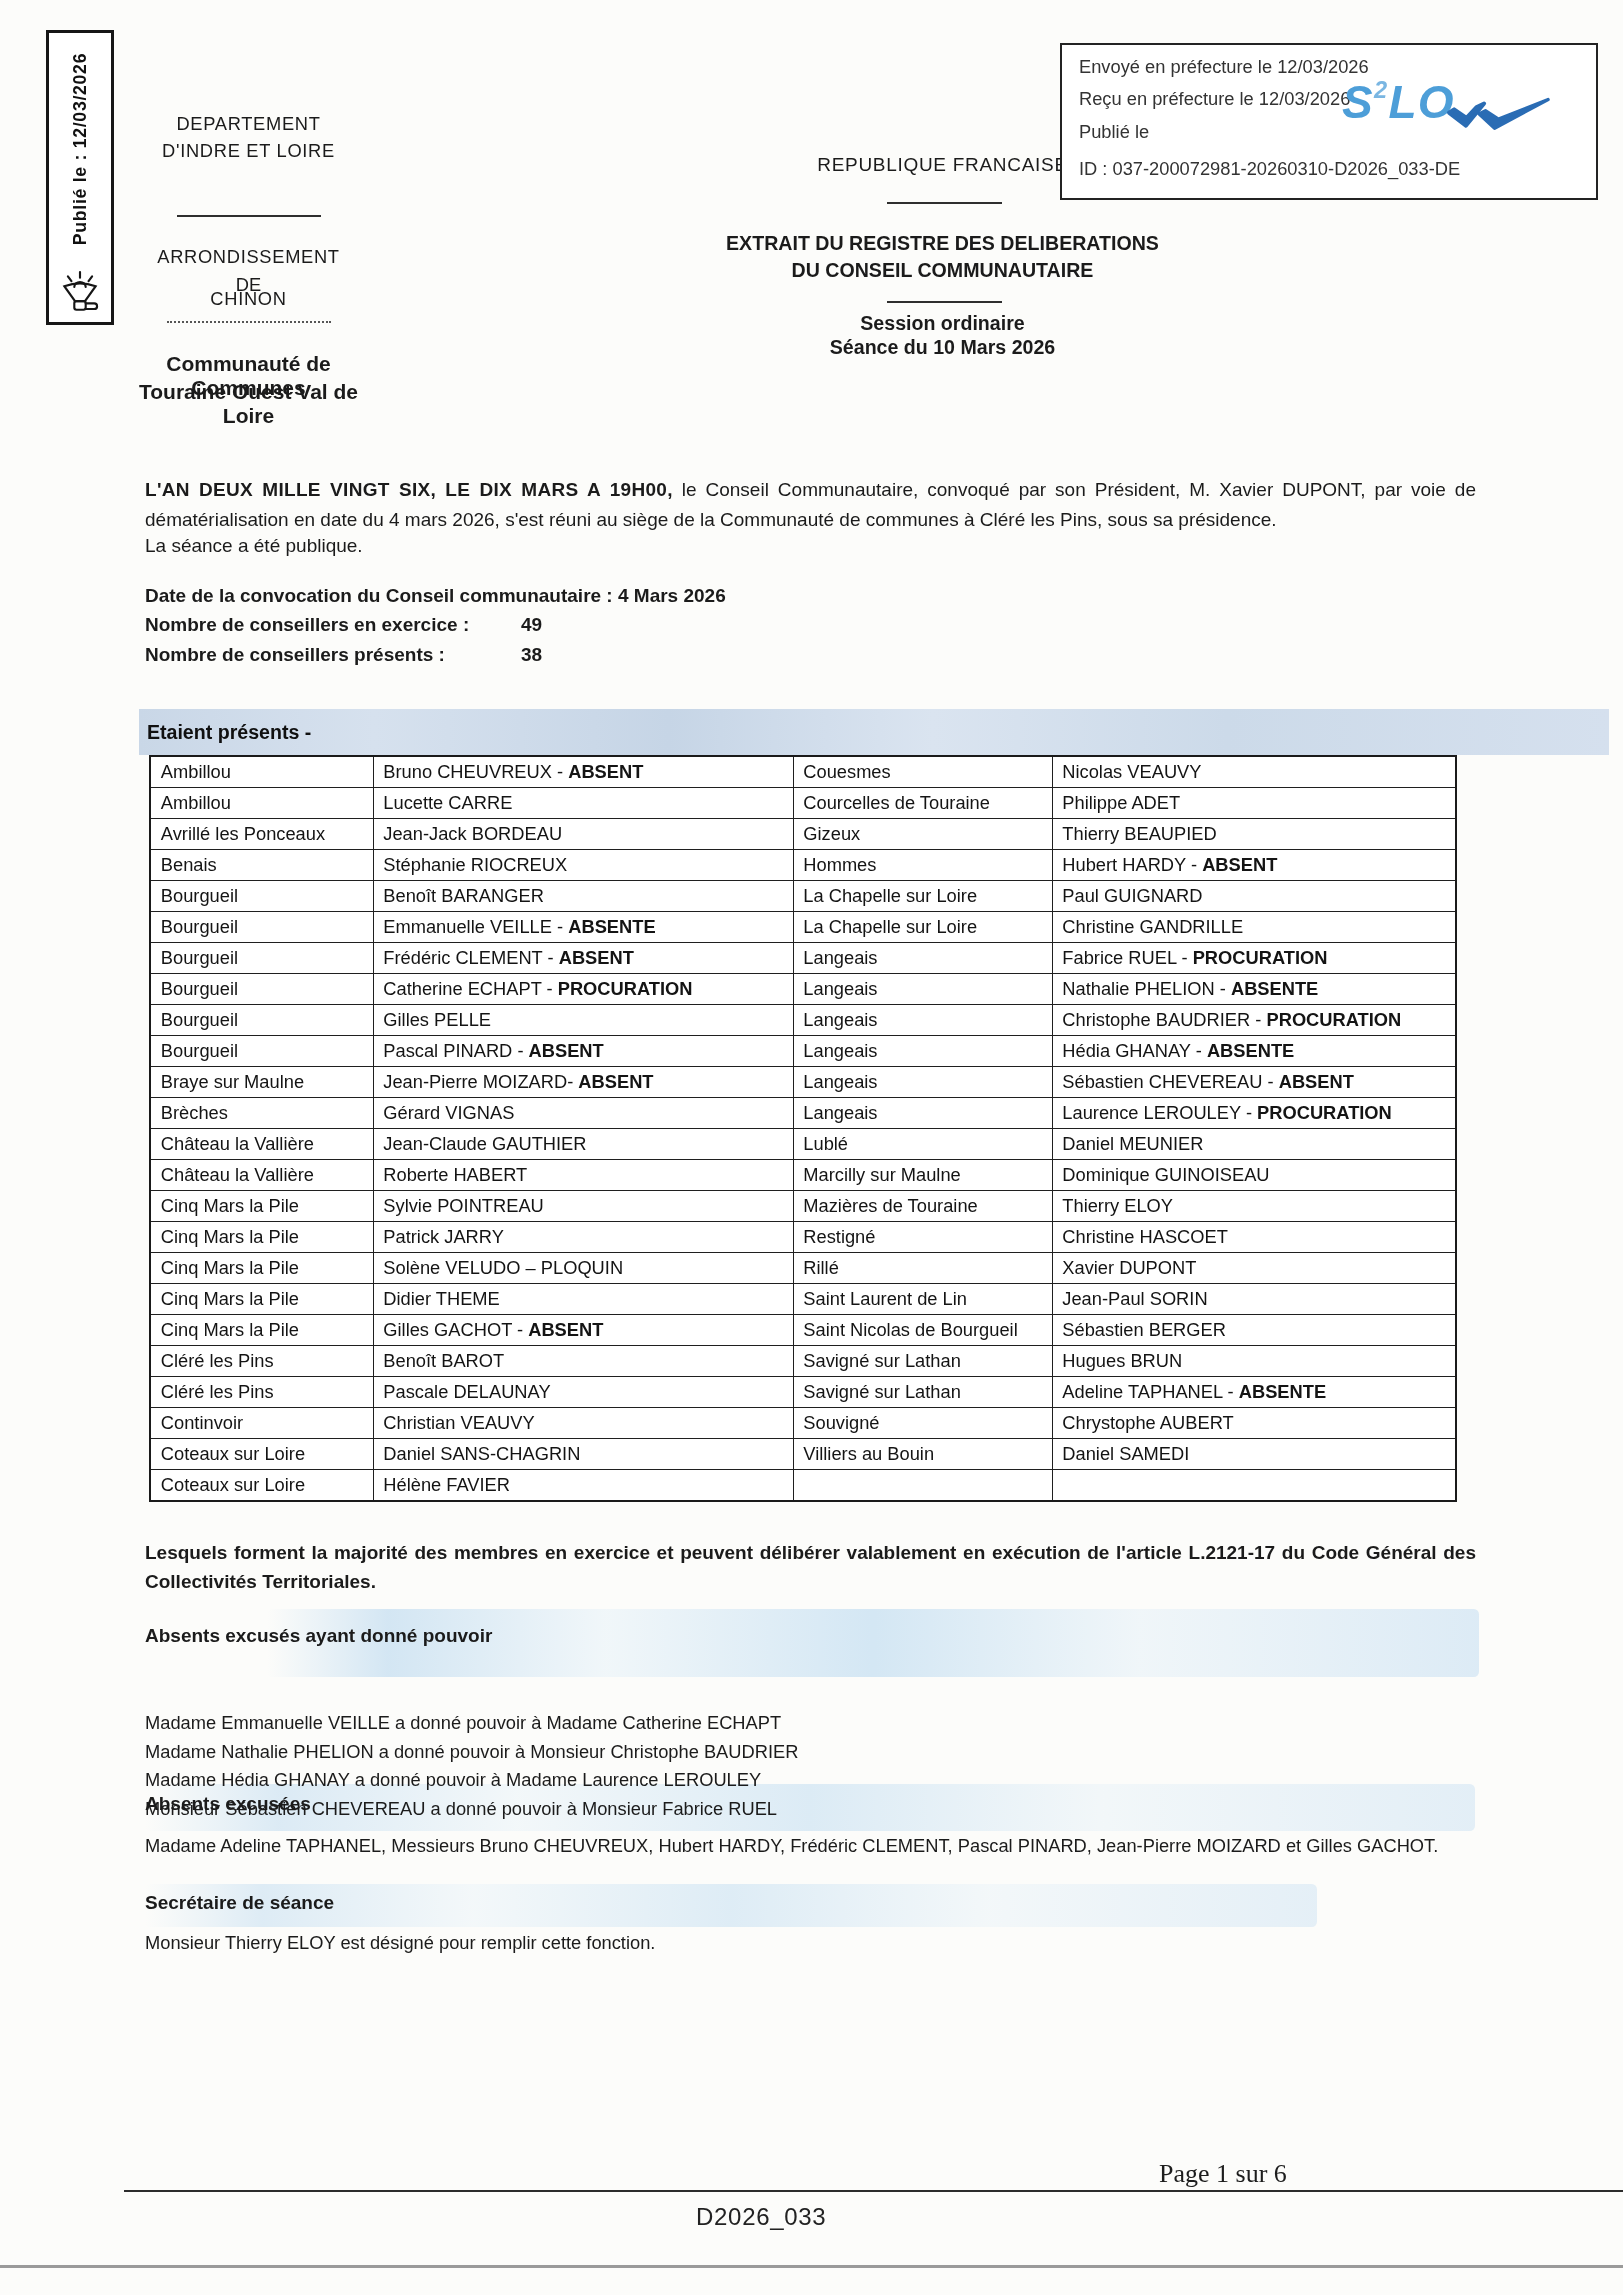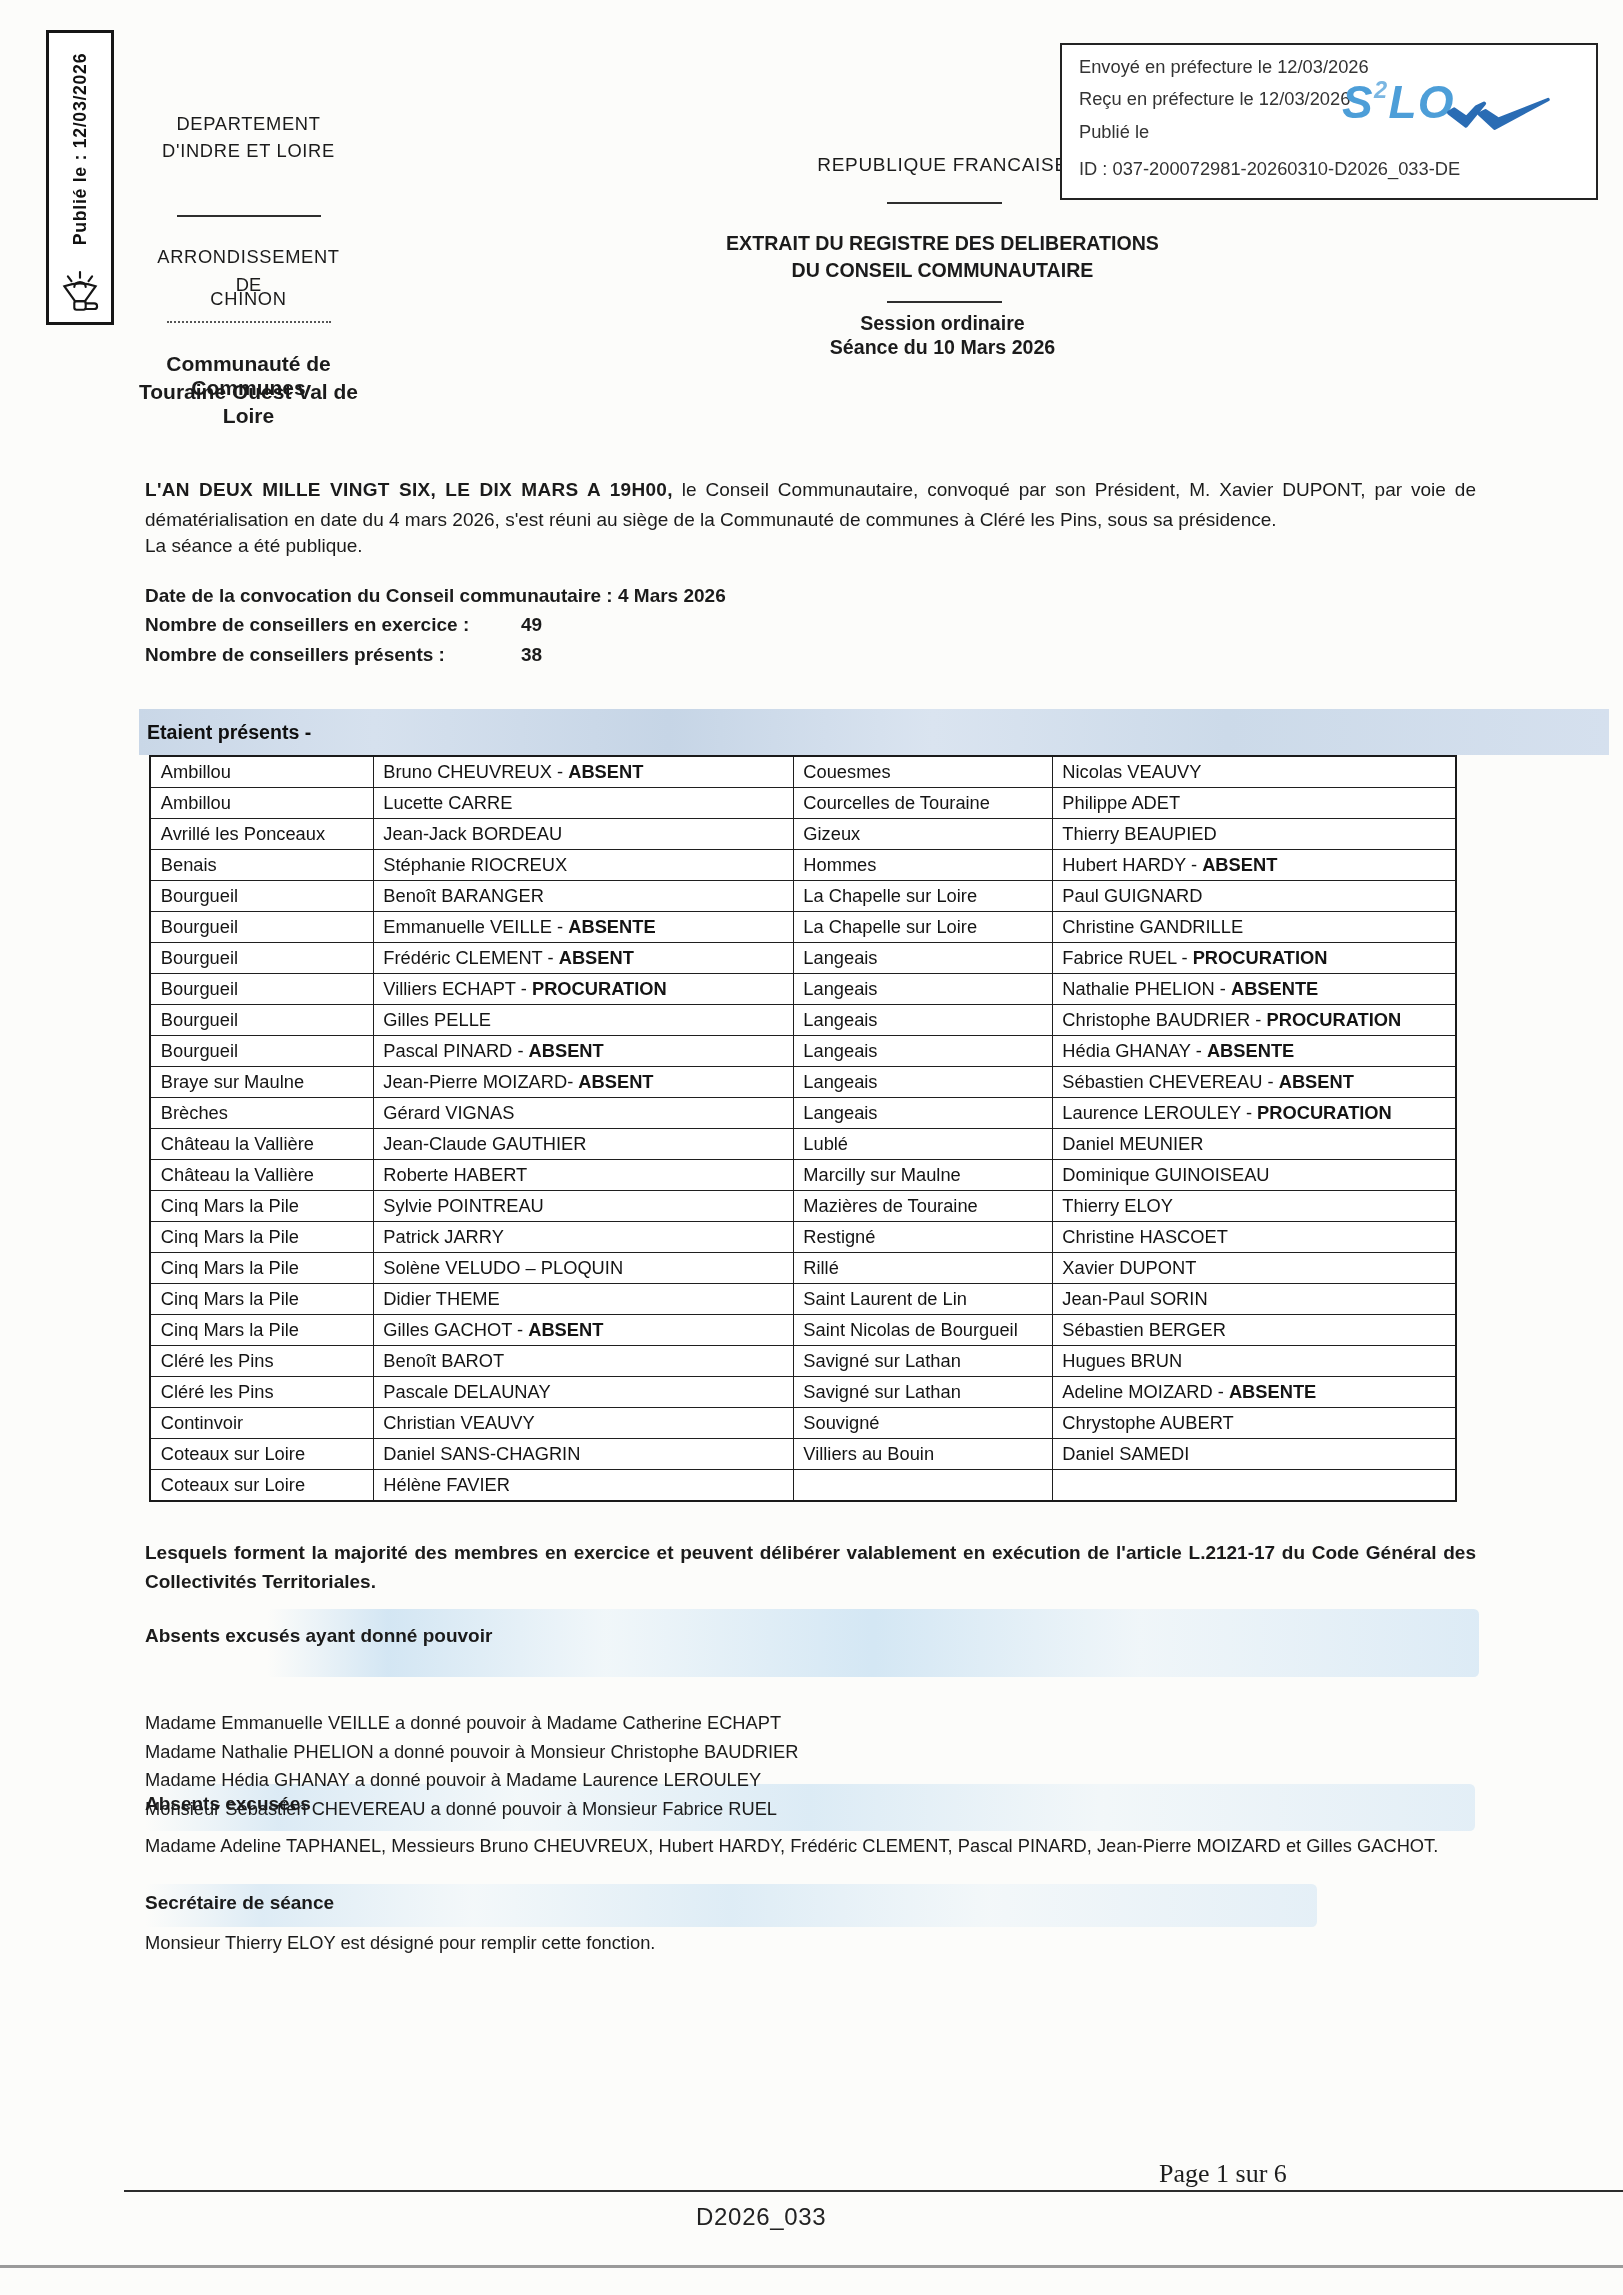--- a/index.html
+++ b/index.html
@@ -205,21 +205,21 @@
           <td><span>Christine GANDRILLE</span></td>
         </tr>
         <tr>
           <td><span>Bourgueil</span></td>
           <td><span>Frédéric CLEMENT - </span><b>ABSENT</b></td>
           <td><span>Langeais</span></td>
           <td><span>Fabrice RUEL - </span><b>PROCURATION</b></td>
         </tr>
         <tr>
           <td><span>Bourgueil</span></td>
-          <td><span>Villiers ECHAPT - </span><b>PROCURATION</b></td>
+          <td><span>Catherine ECHAPT - </span><b>PROCURATION</b></td>
           <td><span>Langeais</span></td>
           <td><span>Nathalie PHELION - </span><b>ABSENTE</b></td>
         </tr>
         <tr>
           <td><span>Bourgueil</span></td>
           <td><span>Gilles PELLE</span></td>
           <td><span>Langeais</span></td>
           <td><span>Christophe BAUDRIER - </span><b>PROCURATION</b></td>
         </tr>
         <tr>
@@ -285,21 +285,21 @@
         <tr>
           <td><span>Cléré les Pins</span></td>
           <td><span>Benoît BAROT</span></td>
           <td><span>Savigné sur Lathan</span></td>
           <td><span>Hugues BRUN</span></td>
         </tr>
         <tr>
           <td><span>Cléré les Pins</span></td>
           <td><span>Pascale DELAUNAY</span></td>
           <td><span>Savigné sur Lathan</span></td>
-          <td><span>Adeline MOIZARD - </span><b>ABSENTE</b></td>
+          <td><span>Adeline TAPHANEL - </span><b>ABSENTE</b></td>
         </tr>
         <tr>
           <td><span>Continvoir</span></td>
           <td><span>Christian VEAUVY</span></td>
           <td><span>Souvigné</span></td>
           <td><span>Chrystophe AUBERT</span></td>
         </tr>
         <tr>
           <td><span>Coteaux sur Loire</span></td>
           <td><span>Daniel SANS-CHAGRIN</span></td>

